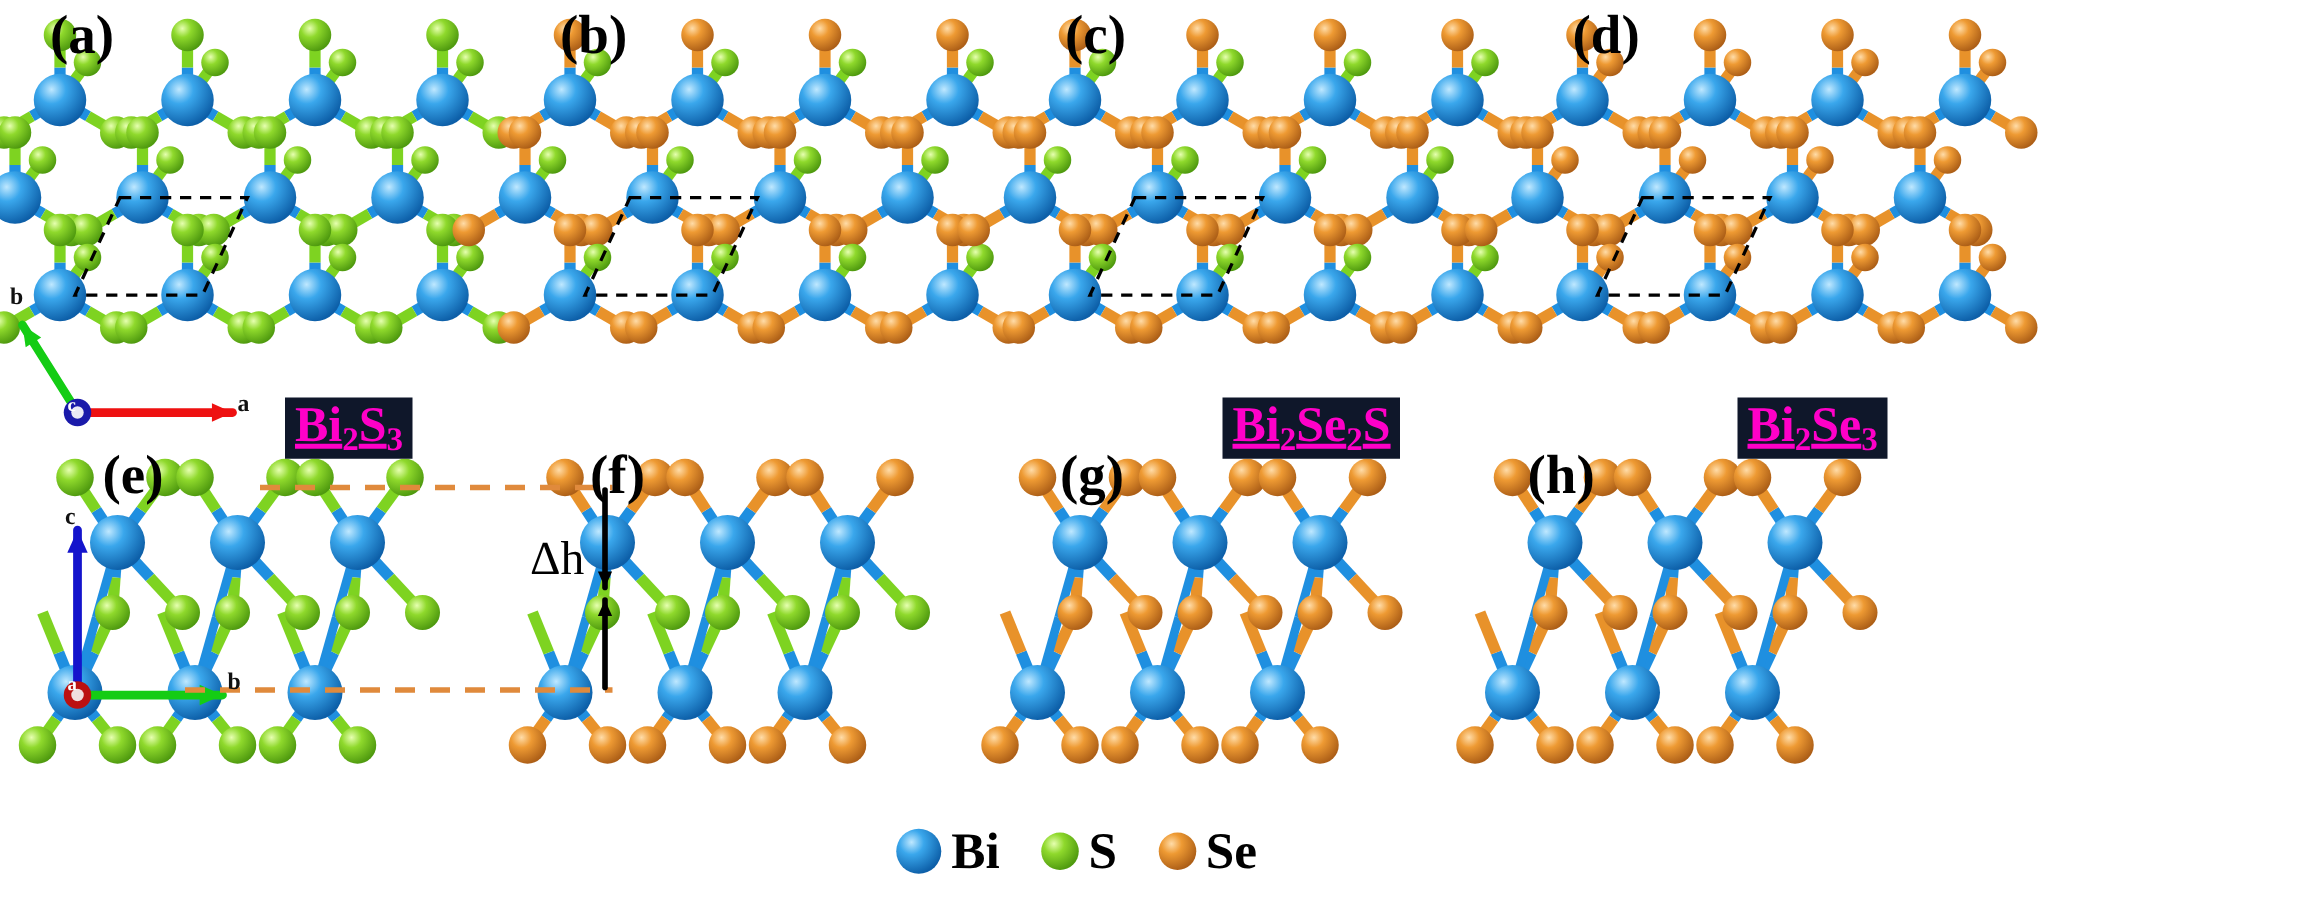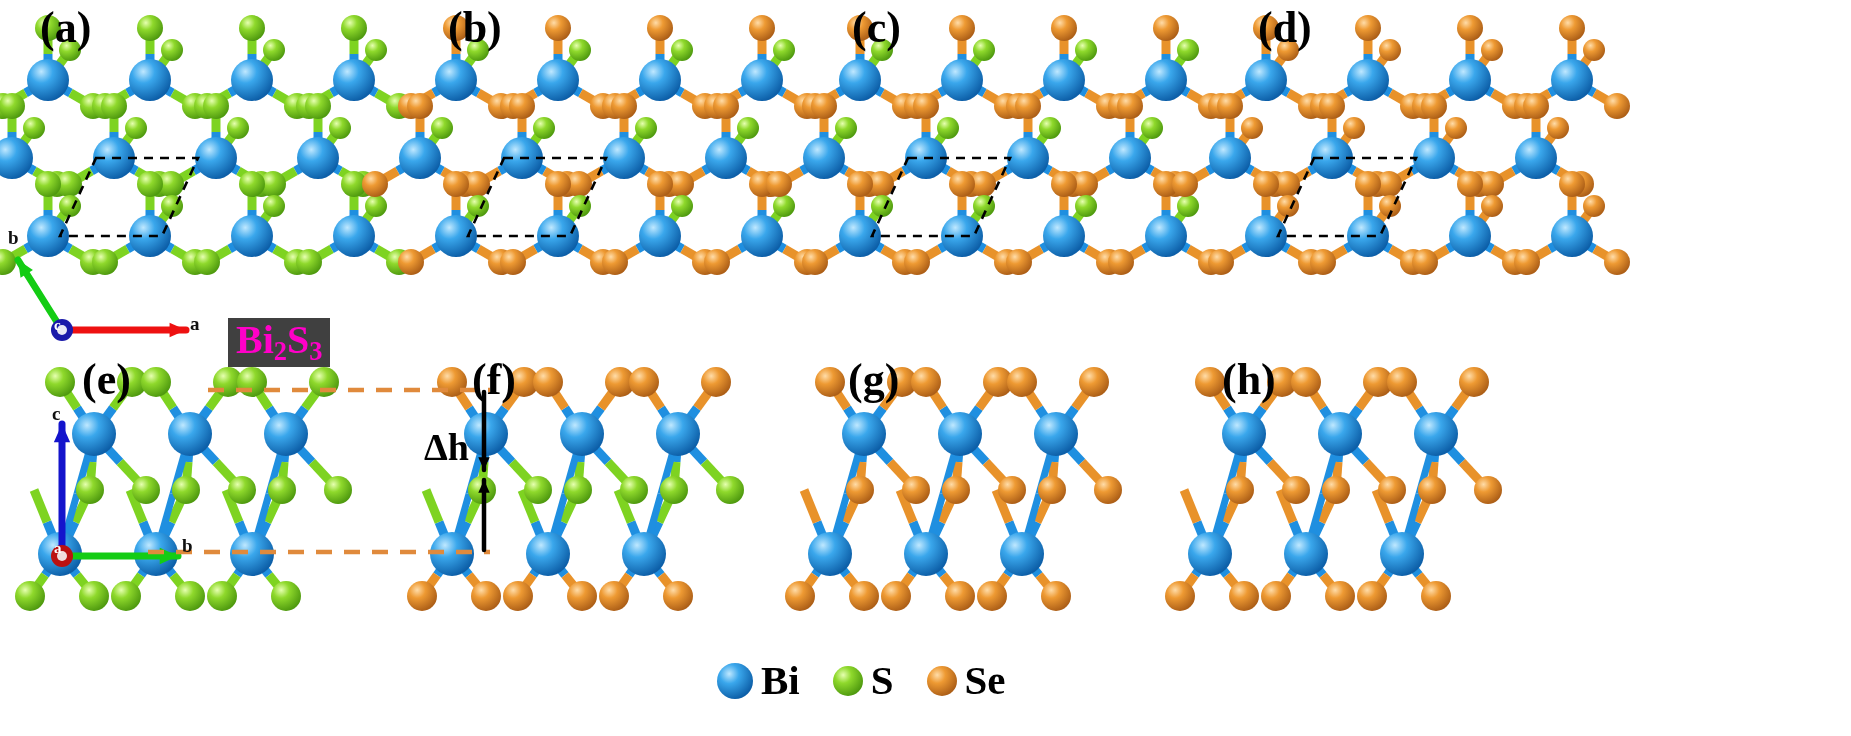--- a/index.html
+++ b/index.html
@@ -3,26 +3,26 @@
 <meta charset="utf-8">
 <style>
   html,body{margin:0;padding:0;background:#ffffff;}
   body{width:1851px;height:736px;position:relative;overflow:hidden;
        font-family:"Liberation Serif", serif;}
   .fig{position:absolute;left:0;top:0;width:1851px;height:736px;}
   .panel-label{position:absolute;font-family:"Liberation Serif", serif;
        font-weight:bold;font-size:44px;color:#000;line-height:1;}
   .formula{position:absolute;font-family:"Liberation Serif", serif;
        font-weight:bold;font-size:40px;color:#ff00c8;line-height:1;
-       background:#404040;padding:2px 8px;white-space:nowrap;}
+       background:#0f172a;padding:2px 8px;white-space:nowrap;text-decoration:underline;}
   .formula sub{font-size:0.66em;vertical-align:-0.28em;}
   .axlabel{position:absolute;font-family:"Liberation Serif", serif;
        font-weight:bold;font-size:19px;color:#111;line-height:1;}
   .dh{position:absolute;font-family:"Liberation Serif", serif;
-       font-weight:bold;font-size:38px;color:#000;line-height:1;}
+       font-weight:normal;font-size:38px;color:#000;line-height:1;}
   .legend{position:absolute;display:flex;align-items:center;gap:14px;}
   .legend-item{display:flex;align-items:center;gap:7px;}
   .legend-text{font-family:"Liberation Serif", serif;font-weight:bold;
        font-size:41px;color:#000;line-height:1;}
   svg{display:block;}
 </style>
 </head>
 <body>
 
 <div class="fig">
@@ -1195,20 +1195,22 @@
   <div class="panel-label" style="left:448px; top:6px;">(b)</div>
   <div class="panel-label" style="left:852px; top:6px;">(c)</div>
   <div class="panel-label" style="left:1258px;top:6px;">(d)</div>
 
   <div class="panel-label" style="left:82px;  top:358px;">(e)</div>
   <div class="panel-label" style="left:472px; top:358px;">(f)</div>
   <div class="panel-label" style="left:848px; top:358px;">(g)</div>
   <div class="panel-label" style="left:1222px;top:358px;">(h)</div>
 
   <div class="formula" style="left:228px;  top:318px;">Bi<sub>2</sub>S<sub>3</sub></div>
+  <div class="formula" style="left:978px;  top:318px;">Bi<sub>2</sub>Se<sub>2</sub>S</div>
+  <div class="formula" style="left:1390px; top:318px;">Bi<sub>2</sub>Se<sub>3</sub></div>
 
   <div class="axlabel" style="left:8px;  top:228px;">b</div>
   <div class="axlabel" style="left:190px;top:314px;">a</div>
   <div class="axlabel" style="left:54px; top:318px;font-size:15px;color:#fff;">c</div>
 
   <div class="axlabel" style="left:52px; top:404px;">c</div>
   <div class="axlabel" style="left:182px;top:536px;">b</div>
   <div class="axlabel" style="left:54px; top:541px;font-size:15px;color:#fff;">a</div>
 
   <div class="dh" style="left:424px;top:428px;">Δh</div>

